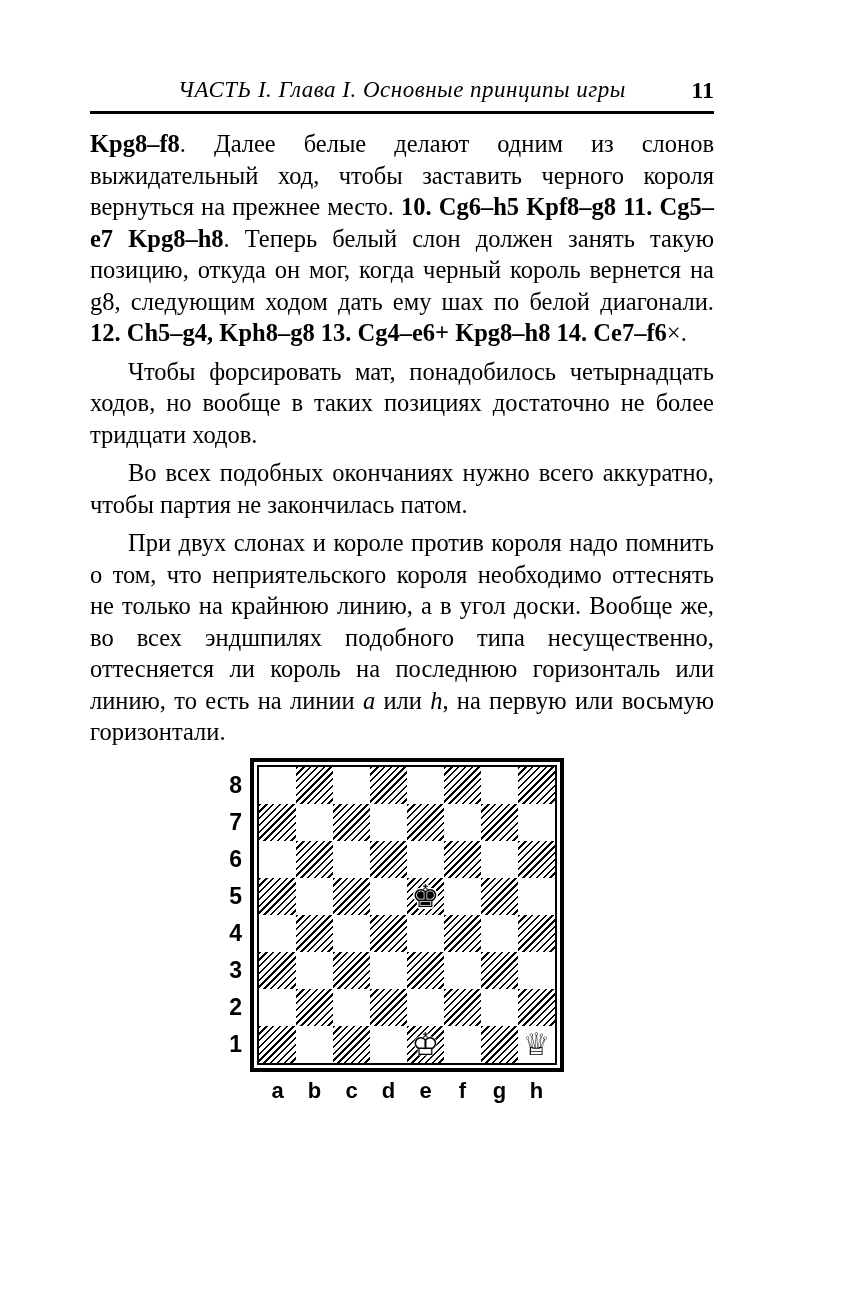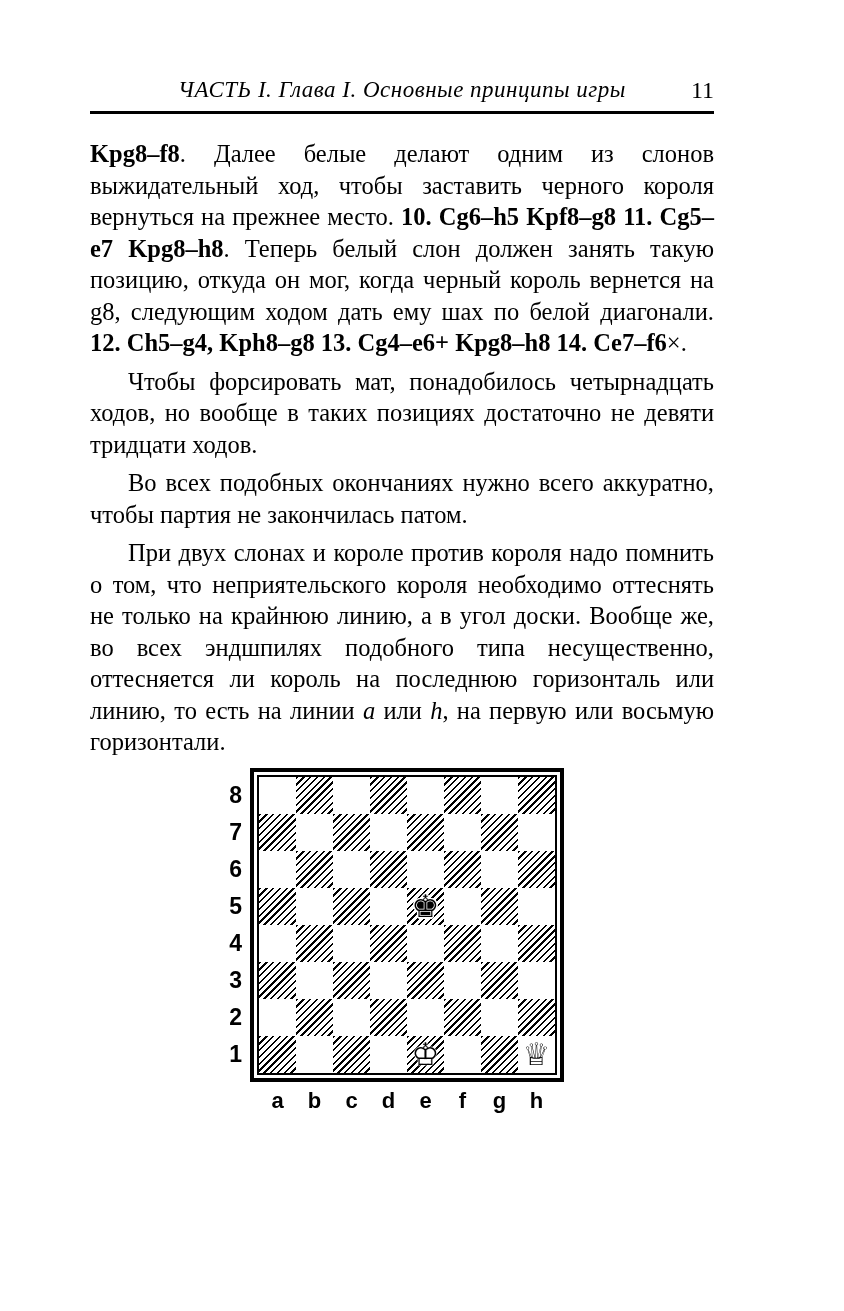--- a/index.html
+++ b/index.html
@@ -26,32 +26,32 @@
     text-align: center;
     font-style: italic;
     font-size: 23px;
     line-height: 28px;
     white-space: nowrap;
     letter-spacing: 0.5px;
   }
   .page-number {
     position: absolute;
     right: 0; top: 0;
-    font-weight: normal;
+    font-weight: bold;
     font-size: 24px;
     line-height: 28px;
   }
   .header-rule {
     border: none;
     border-top: 3px solid #000;
     margin: 5px 0 0 0;
   }
   
   .text-block {
-    margin-top: 24px;
+    margin-top: 14px;
     font-size: 24.5px;
     line-height: 31.5px;
     text-align: justify;
     hyphens: auto;
   }
   .para { margin: 0 0 7px 0; }
   .para.indent { text-indent: 38px; }
   .run-bold { font-weight: bold; }
   .run-italic { font-style: italic; }
   .run-italic-spaced {
@@ -153,21 +153,21 @@
 
   <header class="page-header">
     <div class="running-title">ЧАСТЬ I. Глава I. Основные принципы игры</div>
     <div class="page-number">11</div>
   </header>
 
   <hr class="header-rule">
 
   <main class="text-block" id="text-block">
       <p class="para"><span class="run-bold">Kрg8–f8</span><span class="run-normal">. Далее белые делают одним из слонов выжидательный ход, чтобы заставить черного короля вернуться на прежнее место. </span><span class="run-bold">10. Сg6–h5 Kрf8–g8 11. Сg5–e7 Kрg8–h8</span><span class="run-normal">. Теперь белый слон должен занять такую позицию, откуда он мог, когда черный король вернется на g8, следующим ходом дать ему шах по белой диагонали. </span><span class="run-bold">12. Сh5–g4, Kрh8–g8 13. Сg4–e6+ Kрg8–h8 14. Сe7–f6</span><span class="run-normal">×.</span></p>
-      <p class="para indent"><span class="run-normal">Чтобы форсировать мат, понадобилось четырнадцать ходов, но вообще в таких позициях достаточно не девяти тридцати ходов.</span></p>
+      <p class="para indent"><span class="run-normal">Чтобы форсировать мат, понадобилось четырнадцать ходов, но вообще в таких позициях достаточно не более тридцати ходов.</span></p>
       <p class="para indent"><span class="run-normal">Во всех подобных окончаниях нужно всего аккуратно, чтобы партия не закончилась патом.</span></p>
       <p class="para indent"><span class="run-normal">При двух слонах и короле против короля надо помнить о том, что неприятельского короля необходимо оттеснять не только на крайнюю линию, а в угол доски. Вообще же, во всех эндшпилях подобного типа несущественно, оттесняется ли король на последнюю горизонталь или линию, то есть на линии </span><span class="run-italic">a</span><span class="run-normal"> или </span><span class="run-italic">h</span><span class="run-normal">, на первую или восьмую горизонтали.</span></p>
     </main>
 
   <figure class="diagram" style="margin-top:10px;">
     <div class="board-row">
       <div class="ranks" id="ranks">
           <div class="rank-label">8</div>
           <div class="rank-label">7</div>
           <div class="rank-label">6</div>

